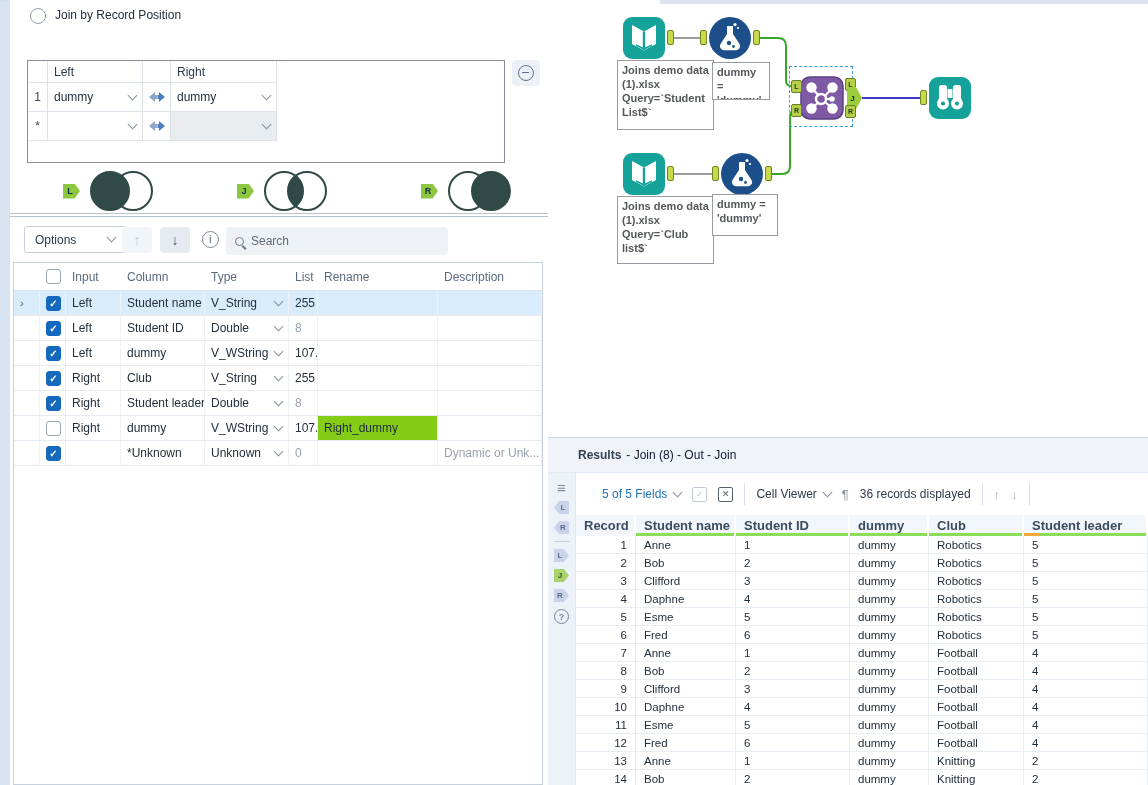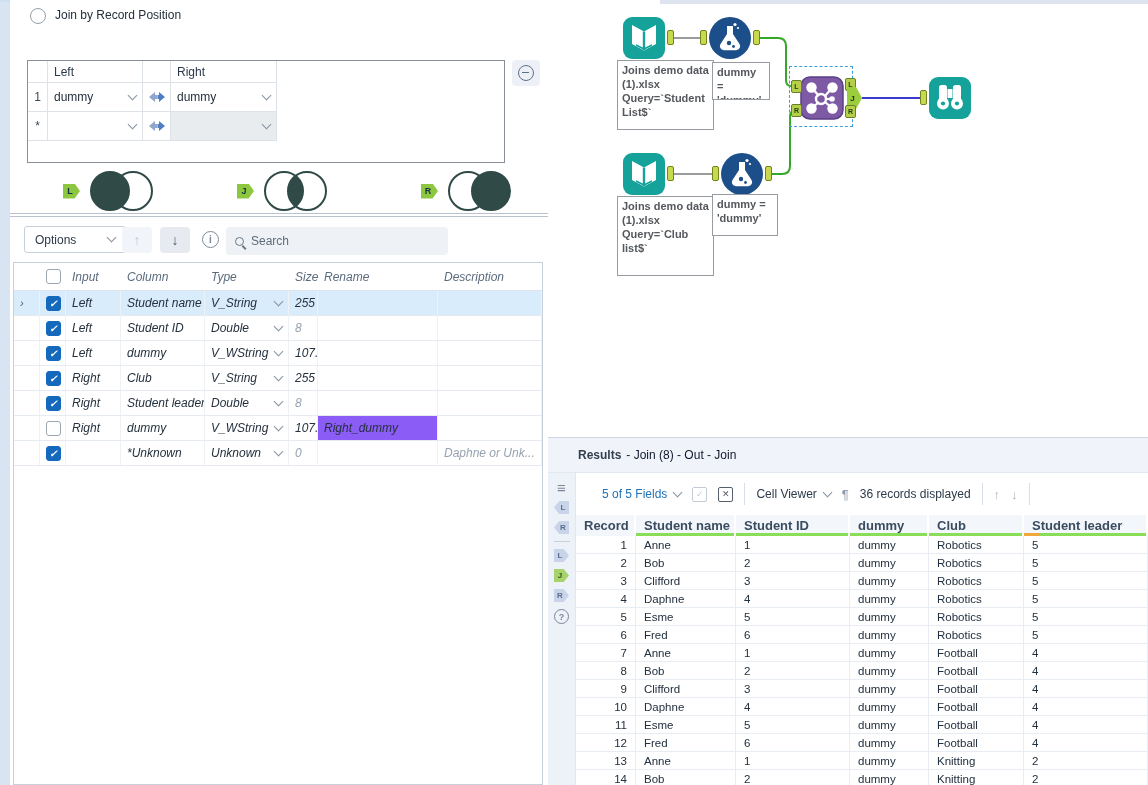--- a/index.html
+++ b/index.html
@@ -46,35 +46,35 @@
   .tbtn.down { left:150px; background:#e7ebf1; color:#4a5868; }
   .info-ic { position:absolute; left:192px; top:5px; width:17px; height:17px; border-radius:50%; border:1.2px solid #7c8a98; color:#7c8a98;
              display:flex; align-items:center; justify-content:center; font-size:10px; font-weight:700; }
   .search-box { position:absolute; left:216px; top:1px; width:222px; height:25px; background:#eef1f5; border-radius:4px; display:flex; align-items:center; gap:7px; padding:14px 9px; }
   .mag { width:9px; height:9px; border:1.5px solid #6b7885; border-radius:50%; position:relative; flex:none; }
   .mag::after { content:""; position:absolute; left:7px; top:7px; width:5px; height:1.5px; background:#6b7885; transform:rotate(45deg); transform-origin:0 0; }
   .search-box input { border:none; outline:none; background:transparent; font-family:inherit; font-size:12px; color:#2b3948; width:160px; }
   .search-box input::placeholder { color:#5f6b78; }
 
   
-  .ft { position:absolute; left:3px; top:262px; width:530px; bottom:0; border:1px solid #c6cfda; background:#fff;font-style:italic; }
+  .ft { position:absolute; left:3px; top:262px; width:530px; bottom:0; border:1px solid #c6cfda; background:#fff; }
   .ft-head, .frow { display:grid; grid-template-columns:26px 26px 55px 84px 84px 29px 120px 1fr; align-items:stretch; }
   .ft-head { height:28px; border-bottom:1px solid #dde3ec; color:#5b6b7e; }
   .ft-head > div { display:flex; align-items:center; padding:0 6px; }
   .frow { height:25px; border-bottom:1px solid #e6ebf2; }
   .frow > div { display:flex; align-items:center; padding:0 6px; border-right:1px solid #eef2f7; overflow:hidden; white-space:nowrap; }
   .frow.selected { background:#d9ecfb; }
   .cb { width:15px; height:15px; border:1px solid #9aa6b2; border-radius:3px; background:#fff; display:flex; align-items:center; justify-content:center; flex:none; cursor:default; }
   .cb.on { background:#1469bd; border-color:#1469bd; }
   .cb.on::after { content:"✓"; color:#fff; font-size:10px; font-weight:700; }
   .fchev { visibility:hidden; color:#49596b; font-size:11px; }
   .fchev.show { visibility:visible; }
   .type-cell { justify-content:space-between; }
   .muted { color:#96a2b0; }
-  .hl { background:#8b5cf6; }
+  .hl { background:#84cc16; }
 
   
   .canvas { position:absolute; left:548px; top:0; width:600px; height:437px; background:#fff; }
   .canvas-topstrip { position:absolute; left:112px; top:0; width:488px; height:4px; background:#dde4f0; }
   .wires { position:absolute; left:0; top:0; width:600px; height:437px; }
   .tool { position:absolute; width:44px; height:44px; cursor:default; }
   .anch { position:absolute; width:7px; height:15px; background:#c9d94f; border:1px solid #72851c; border-radius:2px; }
   .anchL { position:absolute; width:11px; height:13px; background:#b5cf48; border:1px solid #6a7f2a; border-radius:2px;
            display:flex; align-items:center; justify-content:center; font-size:7px; font-weight:700; color:#1d3b17; }
   .anchJ { position:absolute; width:15px; height:22px; background:#9ccd3c; clip-path:polygon(0 0,60% 0,100% 50%,60% 100%,0 100%);
@@ -232,21 +232,21 @@
 
     <div class="ft">
       <div class="ft-head">
         <div></div>
         <div>
             <span class="cb"></span>
           </div>
         <div>Input</div>
         <div>Column</div>
         <div>Type</div>
-        <div>Size</div>
+        <div>List</div>
         <div>Rename</div>
         <div>Description</div>
       </div>
       <div>
   <div class="frow selected">
     <div>
               <span class="fchev show">›</span>
             </div>
     <div>
               <span class="cb on"></span>
@@ -374,21 +374,21 @@
     <div></div>
     <div>*Unknown</div>
     <div class="type-cell">
               <span>Unknown</span>
               <span class="chev"></span>
             </div>
     <div>
               <span class="muted">0</span>
             </div>
     <div></div>
-    <div class="muted">Daphne or Unk...</div>
+    <div class="muted">Dynamic or Unk...</div>
   </div>
 </div>
     </div>
   </div>
 
   <div class="canvas">
     <div class="canvas-topstrip"></div>
 
     <svg class="wires" viewBox="0 0 600 437">
       <path d="M126,38 H152" stroke="#9b9b9b" stroke-width="2" fill="none"></path>
@@ -479,21 +479,21 @@
         <circle cx="22" cy="22" r="21" fill="#1c4e8a"></circle>
         <path d="M19,10 h6 v8 l6.5,10 a4,4 0 0 1 -3.4,6.2 h-12.2 a4,4 0 0 1 -3.4,-6.2 L19,18 Z" fill="#fff"></path>
         <circle cx="21" cy="27" r="2.2" fill="#1c4e8a"></circle>
         <circle cx="25.5" cy="30.5" r="1.4" fill="#1c4e8a"></circle>
         <circle cx="27" cy="8.5" r="1.6" fill="#fff"></circle>
         <circle cx="30" cy="12" r="1.1" fill="#fff"></circle>
       </svg>
     </div>
     <div class="anch" style="left:217px; top:166px;"></div>
 
-    <div class="ann" style="left:69px; top:196px; width:97px; height:80px; z-index:1;">Joins demo data (1).xlsx Query=`Club list$`</div>
+    <div class="ann" style="left:69px; top:196px; width:97px; height:68px; z-index:1;">Joins demo data (1).xlsx Query=`Club list$`</div>
     <div class="ann" style="left:164px; top:194px; width:66px; height:42px; z-index:2;">dummy = 'dummy'</div>
   </div>
 
   <div class="results">
     <div class="r-title">
       <b>Results</b>
       <span>- Join (8) - Out - Join</span>
     </div>
 
     <div class="r-side">

